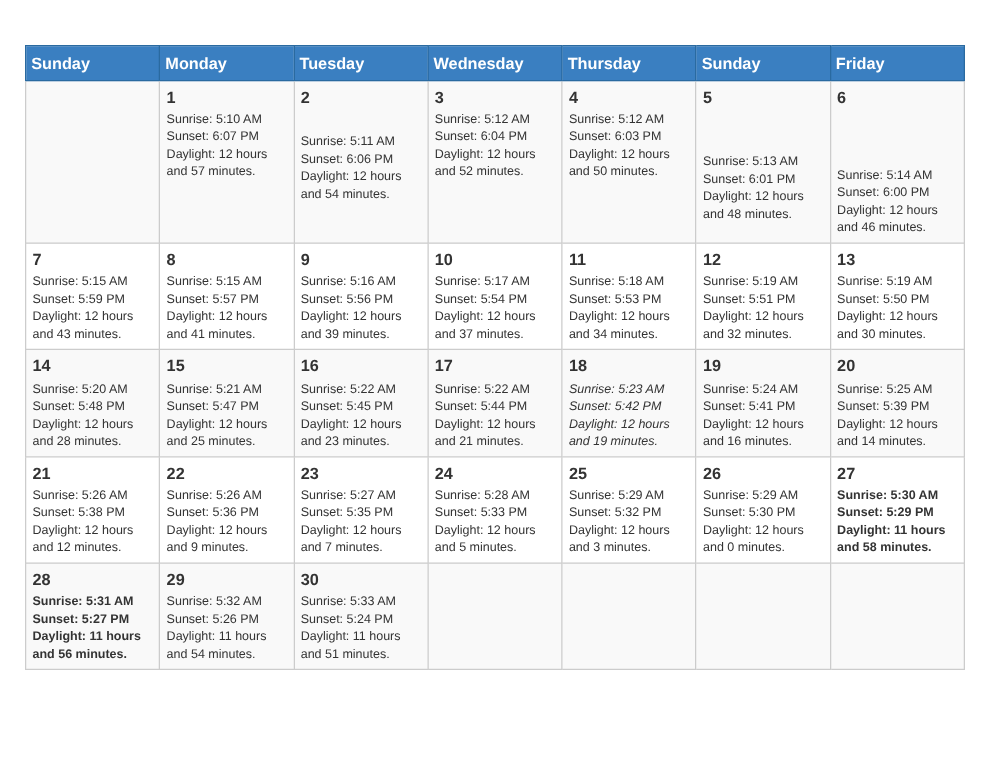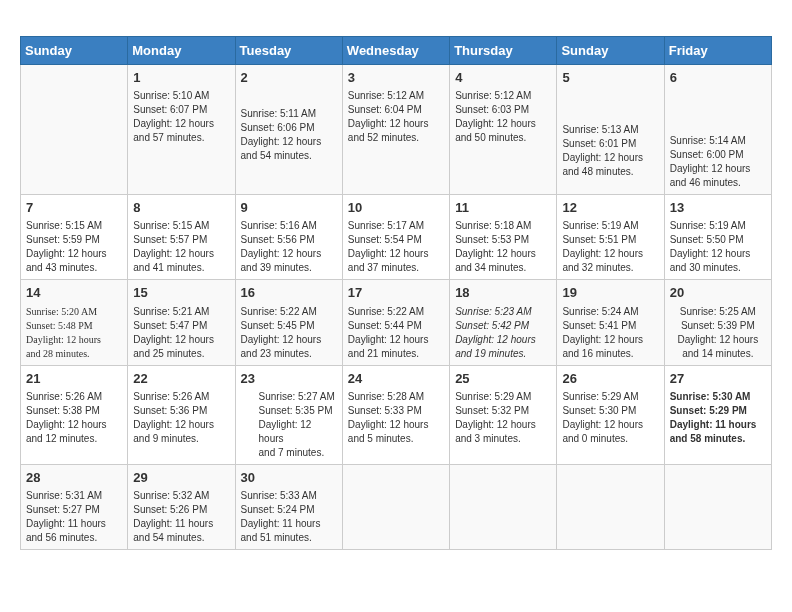--- a/index.html
+++ b/index.html
@@ -189,21 +189,21 @@
           <span class="day-num">13</span>
           <div class="day-info" style="white-space: pre-line;">Sunrise: 5:19 AM
 Sunset: 5:50 PM
 Daylight: 12 hours
 and 30 minutes.</div>
         </td>
       </tr>
       <tr>
         <td>
           <span class="day-num">14</span>
-          <div class="day-info" style="white-space: pre-line; font-family: Liberation Serif, serif;">Sunrise: 5:20 AM
+          <div class="day-info" style="white-space: pre-line;">Sunrise: 5:20 AM
 Sunset: 5:48 PM
 Daylight: 12 hours
 and 28 minutes.</div>
         </td>
         <td>
           <span class="day-num">15</span>
           <div class="day-info" style="white-space: pre-line;">Sunrise: 5:21 AM
 Sunset: 5:47 PM
 Daylight: 12 hours
 and 25 minutes.</div>
@@ -231,21 +231,21 @@
         </td>
         <td>
           <span class="day-num">19</span>
           <div class="day-info" style="white-space: pre-line;">Sunrise: 5:24 AM
 Sunset: 5:41 PM
 Daylight: 12 hours
 and 16 minutes.</div>
         </td>
         <td>
           <span class="day-num">20</span>
-          <div class="day-info" style="white-space: pre-line; text-align: center;">Sunrise: 5:25 AM
+          <div class="day-info" style="white-space: pre-line;">Sunrise: 5:25 AM
 Sunset: 5:39 PM
 Daylight: 12 hours
 and 14 minutes.</div>
         </td>
       </tr>
       <tr>
         <td>
           <span class="day-num">21</span>
           <div class="day-info" style="white-space: pre-line;">Sunrise: 5:26 AM
 Sunset: 5:38 PM
@@ -254,21 +254,21 @@
         </td>
         <td>
           <span class="day-num">22</span>
           <div class="day-info" style="white-space: pre-line;">Sunrise: 5:26 AM
 Sunset: 5:36 PM
 Daylight: 12 hours
 and 9 minutes.</div>
         </td>
         <td>
           <span class="day-num">23</span>
-          <div class="day-info" style="white-space: pre-line; margin-left: 18px;">Sunrise: 5:27 AM
+          <div class="day-info" style="white-space: pre-line;">Sunrise: 5:27 AM
 Sunset: 5:35 PM
 Daylight: 12 hours
 and 7 minutes.</div>
         </td>
         <td>
           <span class="day-num">24</span>
           <div class="day-info" style="white-space: pre-line;">Sunrise: 5:28 AM
 Sunset: 5:33 PM
 Daylight: 12 hours
 and 5 minutes.</div>
@@ -291,21 +291,21 @@
           <span class="day-num">27</span>
           <div class="day-info" style="white-space: pre-line; font-weight: bold;">Sunrise: 5:30 AM
 Sunset: 5:29 PM
 Daylight: 11 hours
 and 58 minutes.</div>
         </td>
       </tr>
       <tr>
         <td>
           <span class="day-num">28</span>
-          <div class="day-info" style="white-space: pre-line;">Sunrise: 5:31 AM
+          <div class="day-info" style="white-space: pre-line; font-weight: bold;">Sunrise: 5:31 AM
 Sunset: 5:27 PM
 Daylight: 11 hours
 and 56 minutes.</div>
         </td>
         <td>
           <span class="day-num">29</span>
           <div class="day-info" style="white-space: pre-line;">Sunrise: 5:32 AM
 Sunset: 5:26 PM
 Daylight: 11 hours
 and 54 minutes.</div>

